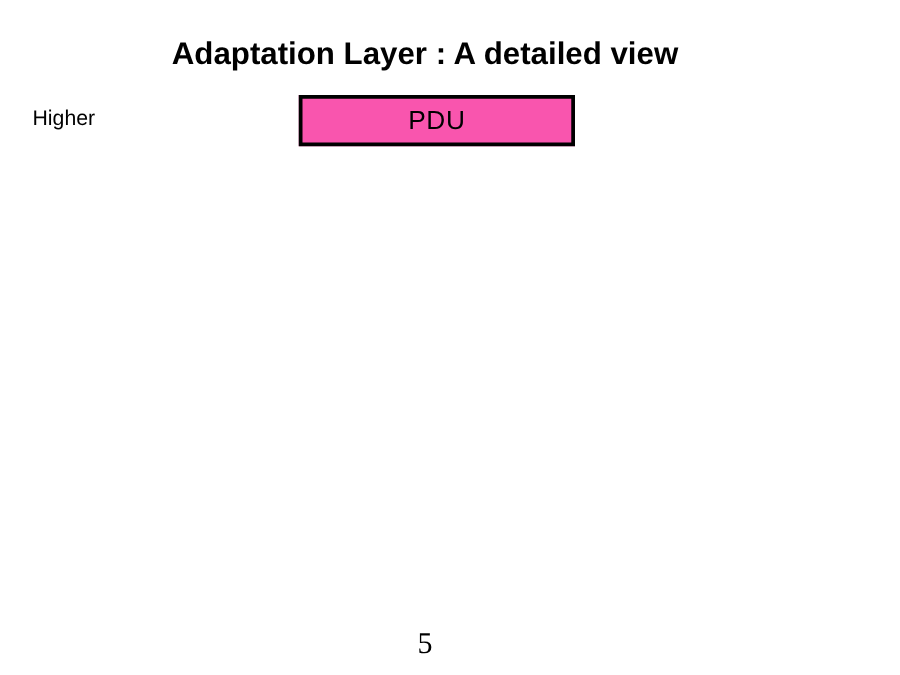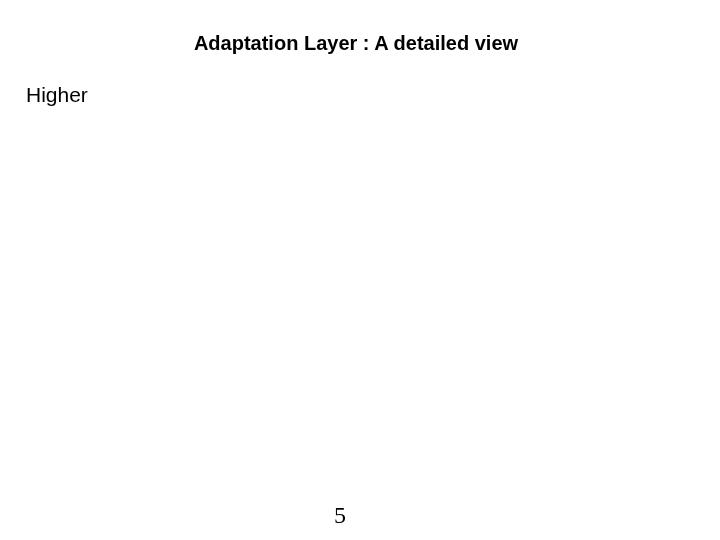--- a/index.html
+++ b/index.html
@@ -16,41 +16,41 @@
     position: relative;
     width: 720px;
     height: 540px;
     background: #ffffff;
     overflow: hidden;
   }
 
   
   #slide-title {
     position: absolute;
-    left: 16px;
+    left: 0;
     top: 28px;
     width: 680px;
     text-align: center;
     font-family: "Liberation Sans", sans-serif;
-    font-size: 20px;
+    font-size: 25px;
     font-weight: bold;
     color: #000000;
     letter-spacing: 0px;
     line-height: 30px;
     white-space: nowrap;
   }
 
   
   #higher-layer-label {
     position: absolute;
     left: 26px;
     top: 82px;
     width: 150px;
     font-family: "Liberation Sans", sans-serif;
-    font-size: 21px;
+    font-size: 17px;
     font-weight: normal;
     color: #000000;
     line-height: 26px;
     text-align: left;
   }
   #higher-layer-label .lbl-line {
     display: block;
   }
 
   
@@ -94,16 +94,19 @@
 <body>
 
 <div id="slide">
 
   <div id="slide-title">Adaptation Layer : A detailed view</div>
 
   <div id="higher-layer-label">
     <span class="lbl-line">Higher</span>
   </div>
 
+  <div id="pdu-box">
+    <span id="pdu-box-label">PDU</span>
+  </div>
 
   <div id="page-number">5</div>
 
 </div>
 
 </body></html>

